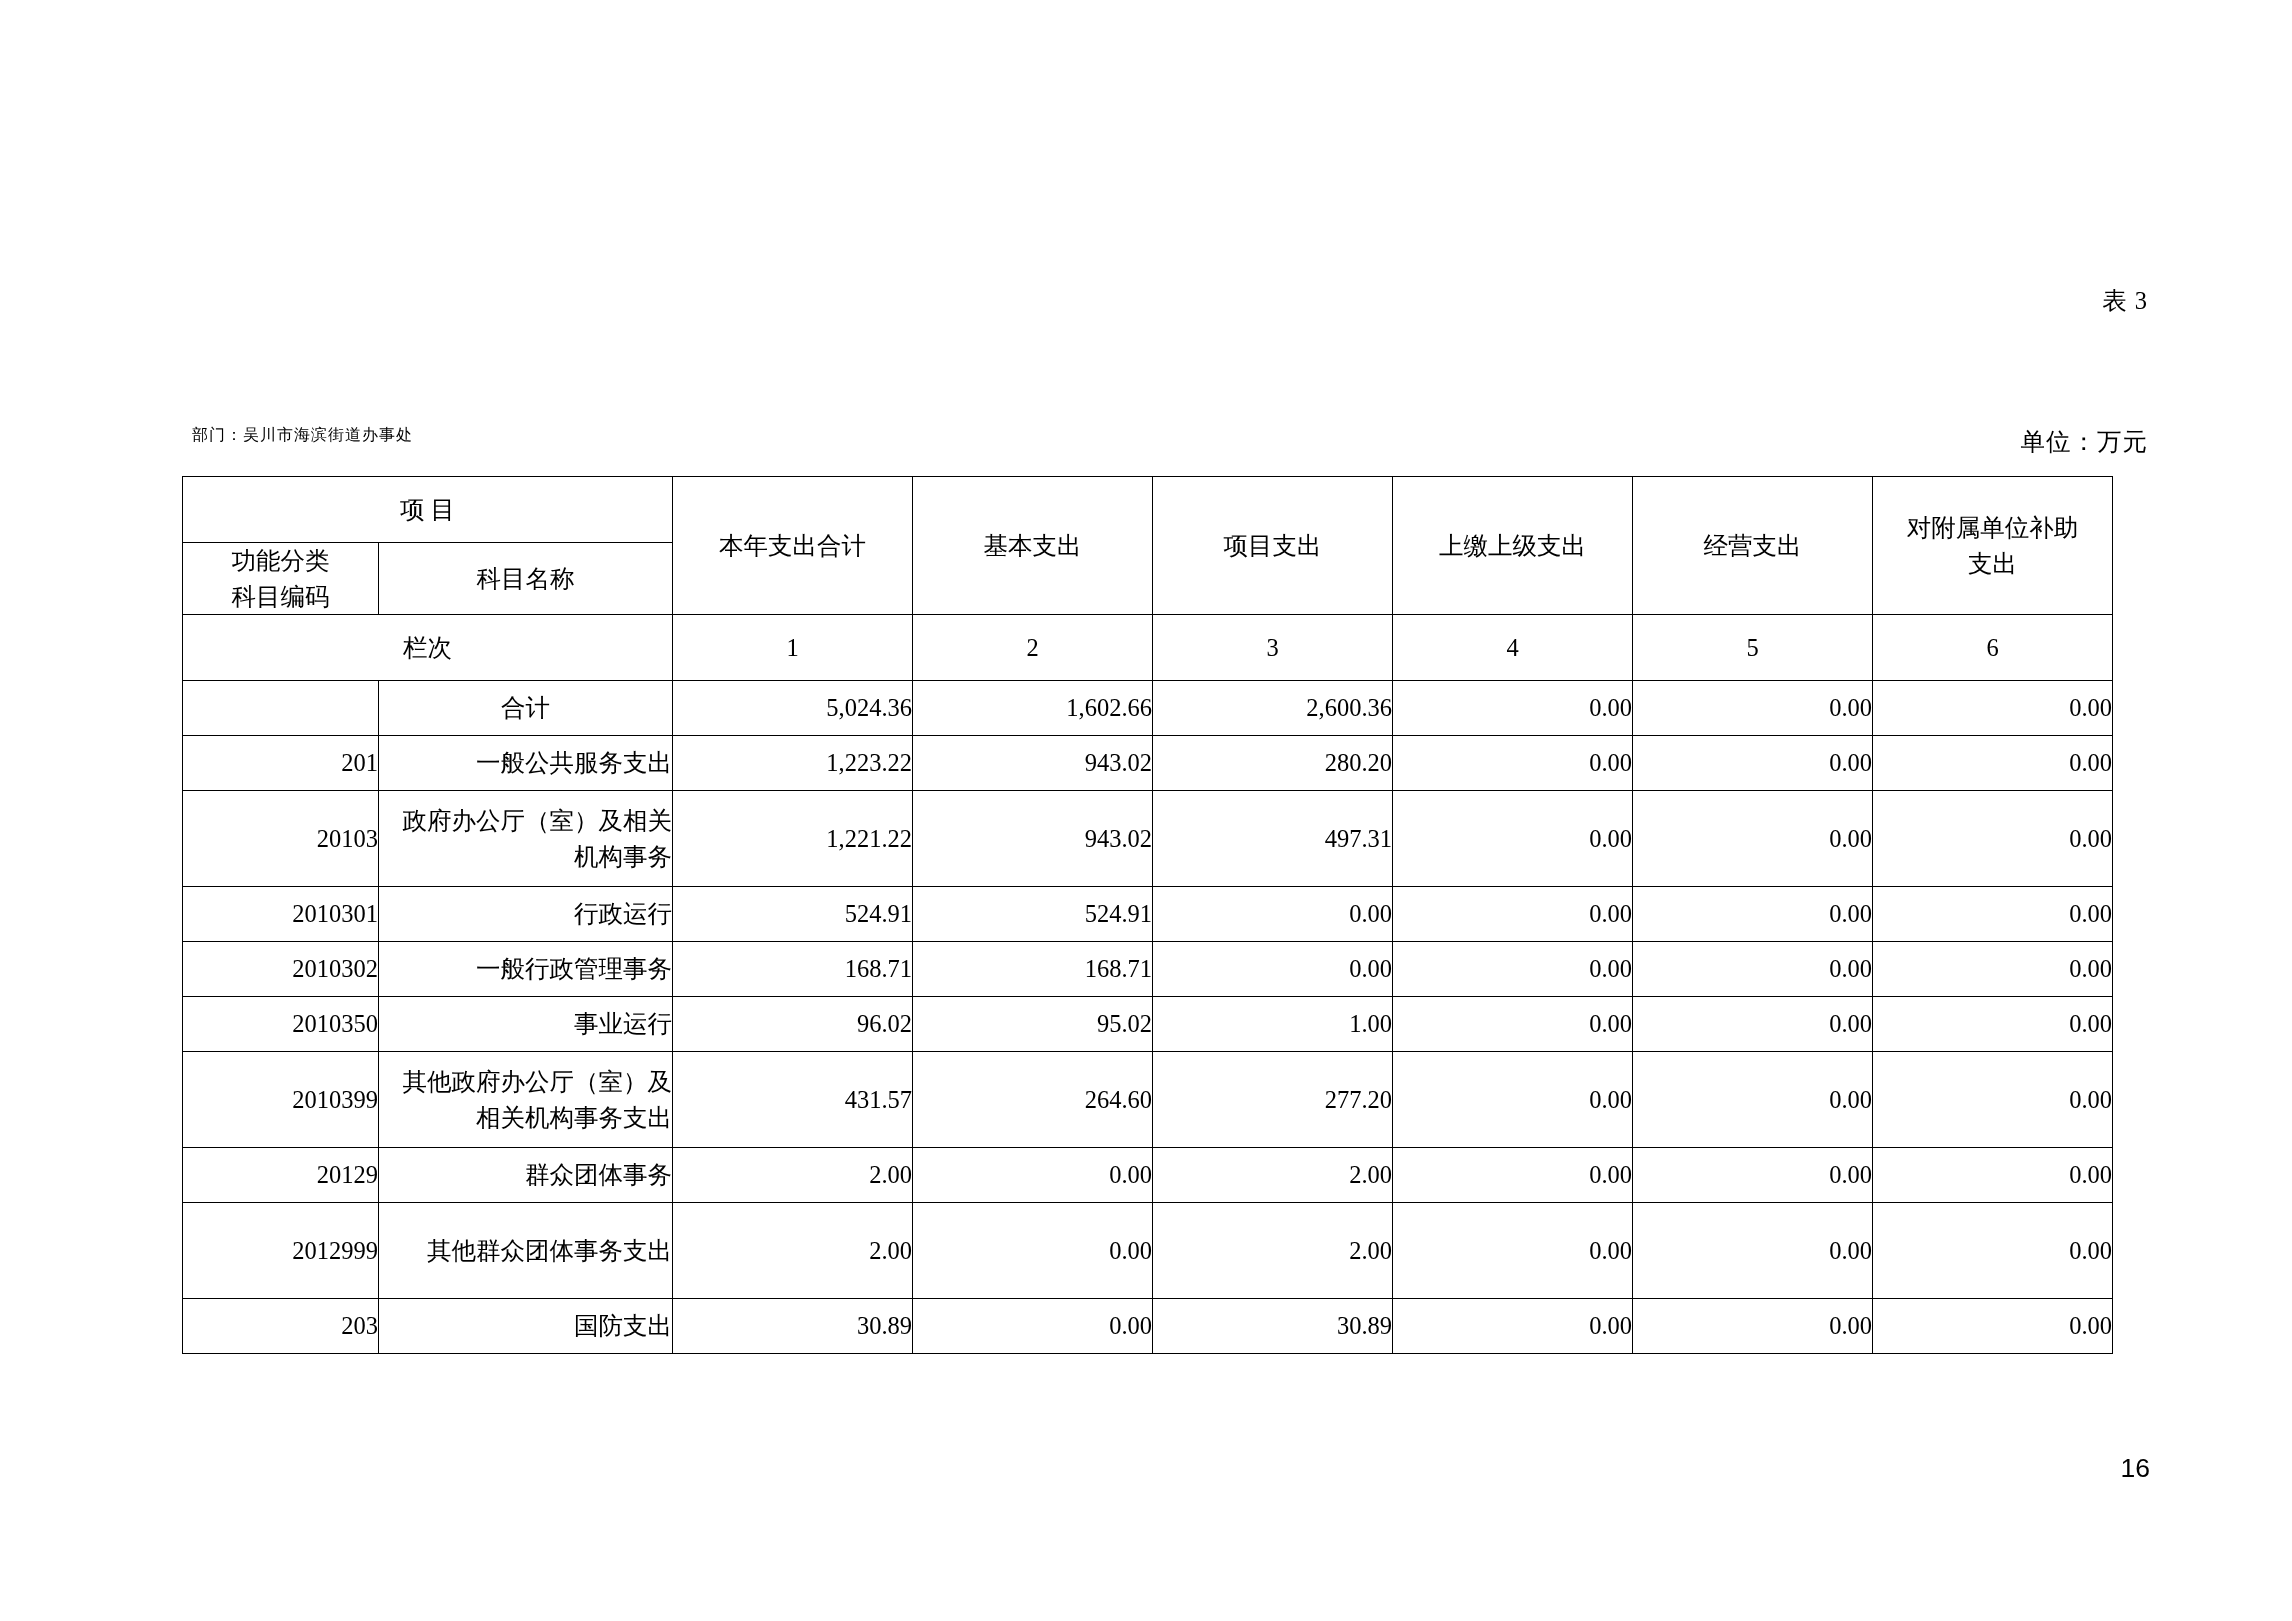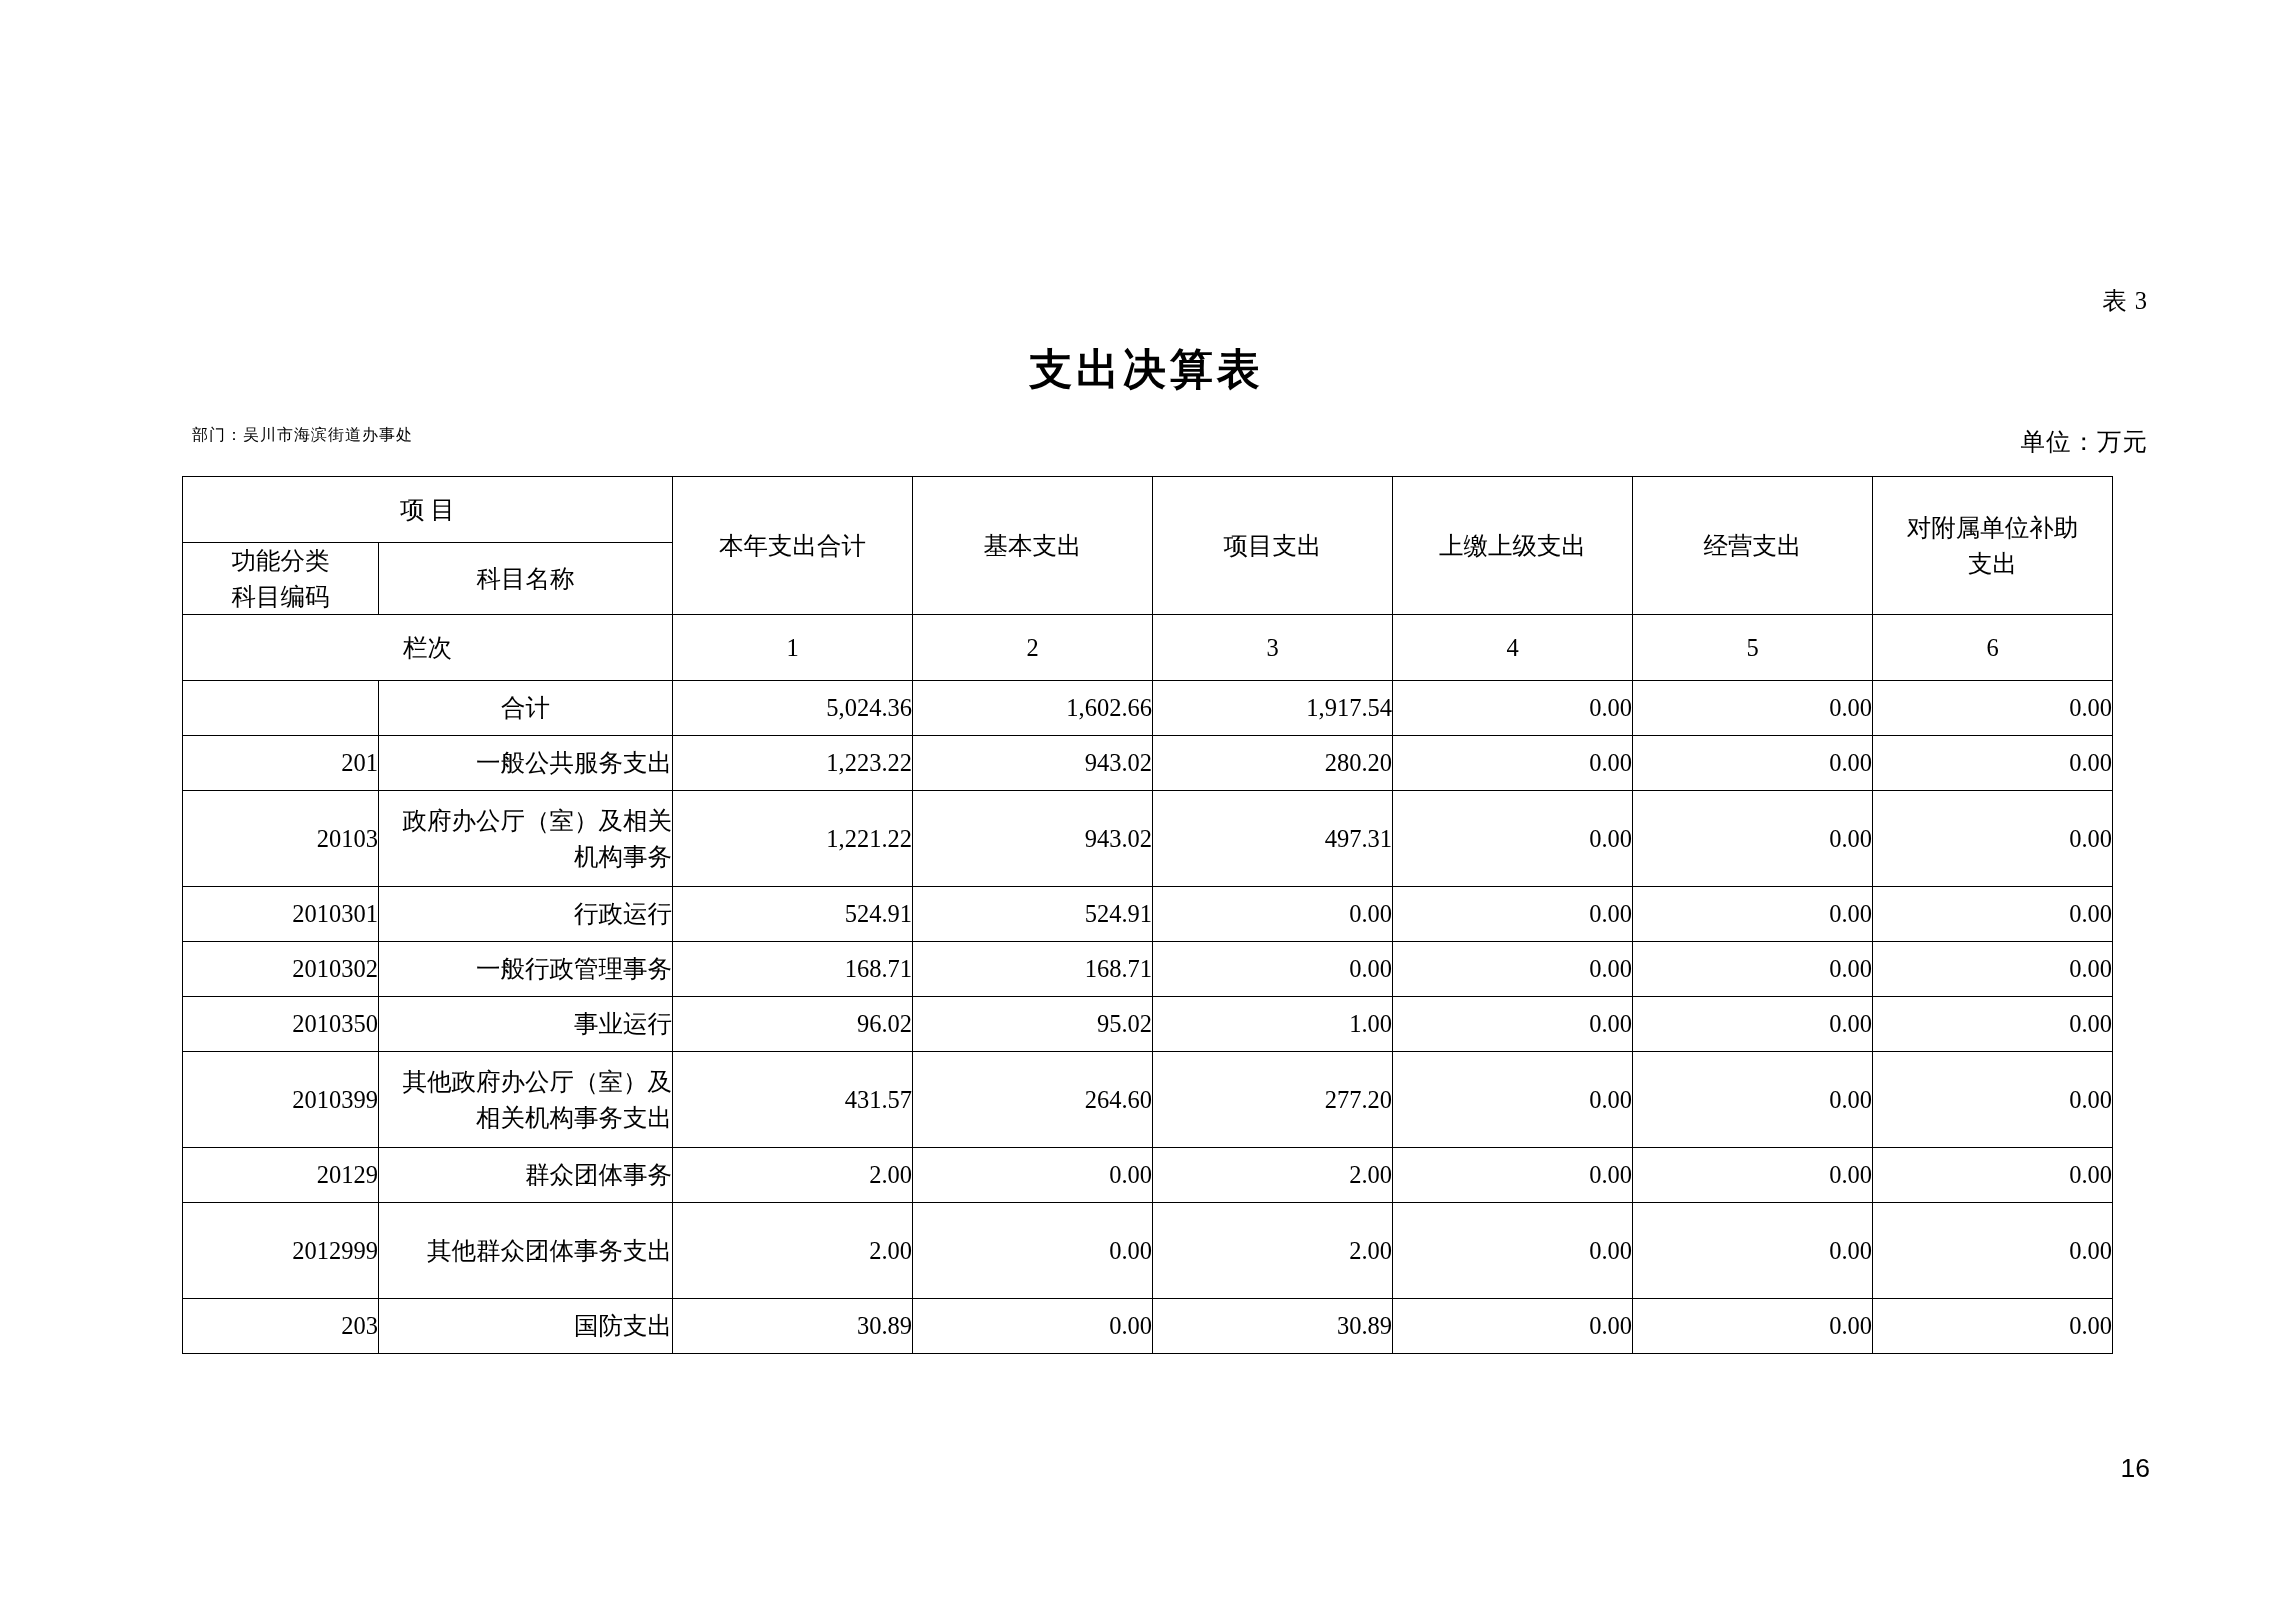--- a/index.html
+++ b/index.html
@@ -95,21 +95,20 @@
     font-family: "Liberation Sans", "DejaVu Sans", sans-serif;
   }
 </style>
 </head>
 <body>
 
 <div class="page">
 
   <div class="table-no">表 3</div>
 
-  <div class="doc-title">支出决算表</div>
 
   <div class="dept-line">部门：吴川市海滨街道办事处</div>
   <div class="unit-line">单位：万元</div>
 
   <table class="main">
     <colgroup>
       <col class="c-code">
       <col class="c-name">
       <col class="c-num">
       <col class="c-num">
@@ -148,21 +147,21 @@
         <td class="hdr-center">6</td>
       </tr>
     </thead>
     <tbody>
 
       <tr class="row-h">
         <td class="cell-pad-l"></td>
         <td class="cell-center">合计</td>
         <td class="cell-pad-r">5,024.36</td>
         <td class="cell-pad-r">1,602.66</td>
-        <td class="cell-pad-r">1,917.54</td>
+        <td class="cell-pad-r">2,600.36</td>
         <td class="cell-pad-r">0.00</td>
         <td class="cell-pad-r">0.00</td>
         <td class="cell-pad-r">0.00</td>
       </tr>
 
       <tr class="row-h">
         <td class="cell-pad-l">201</td>
         <td class="cell-pad-l">一般公共服务支出</td>
         <td class="cell-pad-r">1,223.22</td>
         <td class="cell-pad-r">943.02</td>

